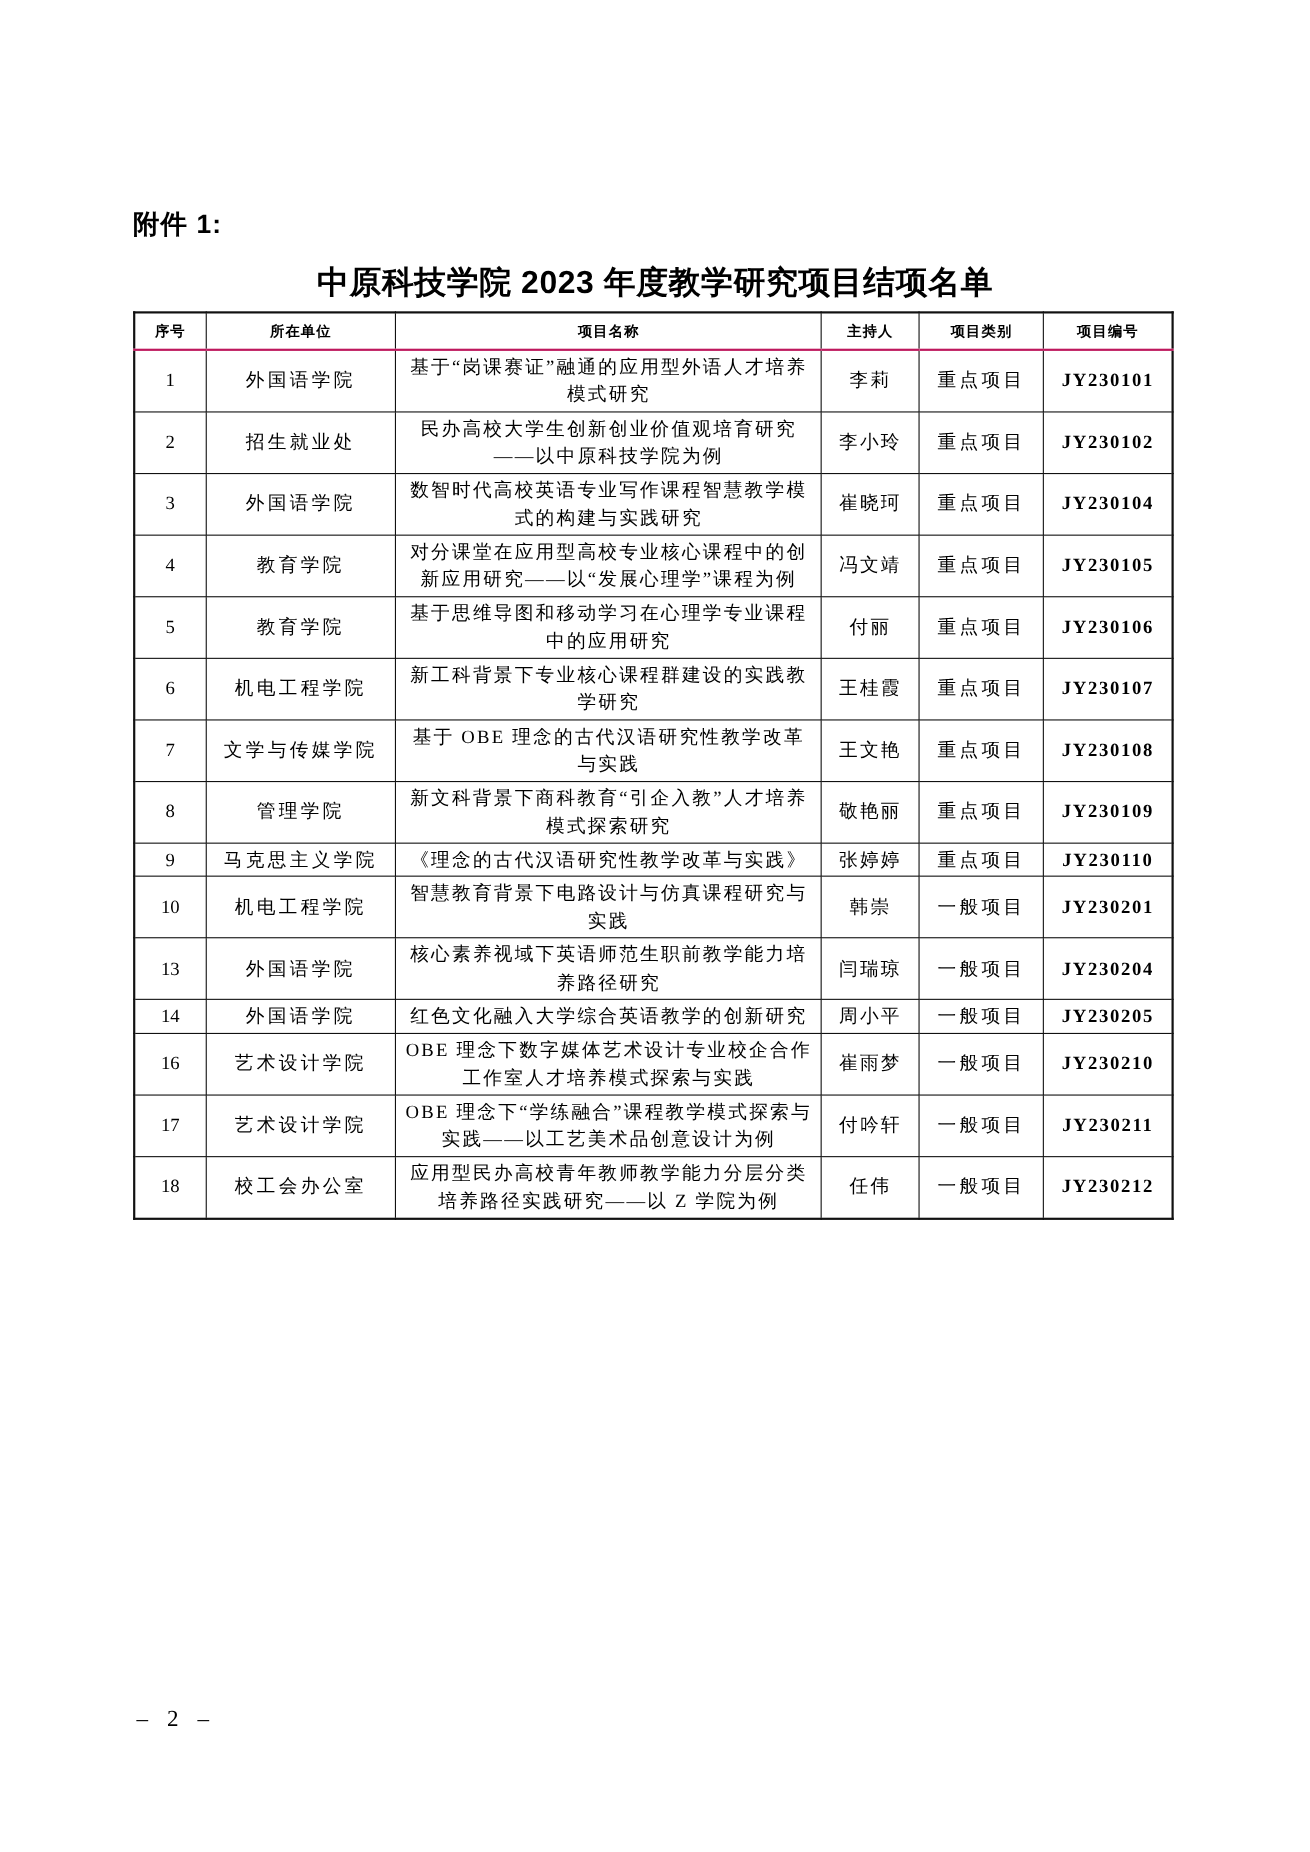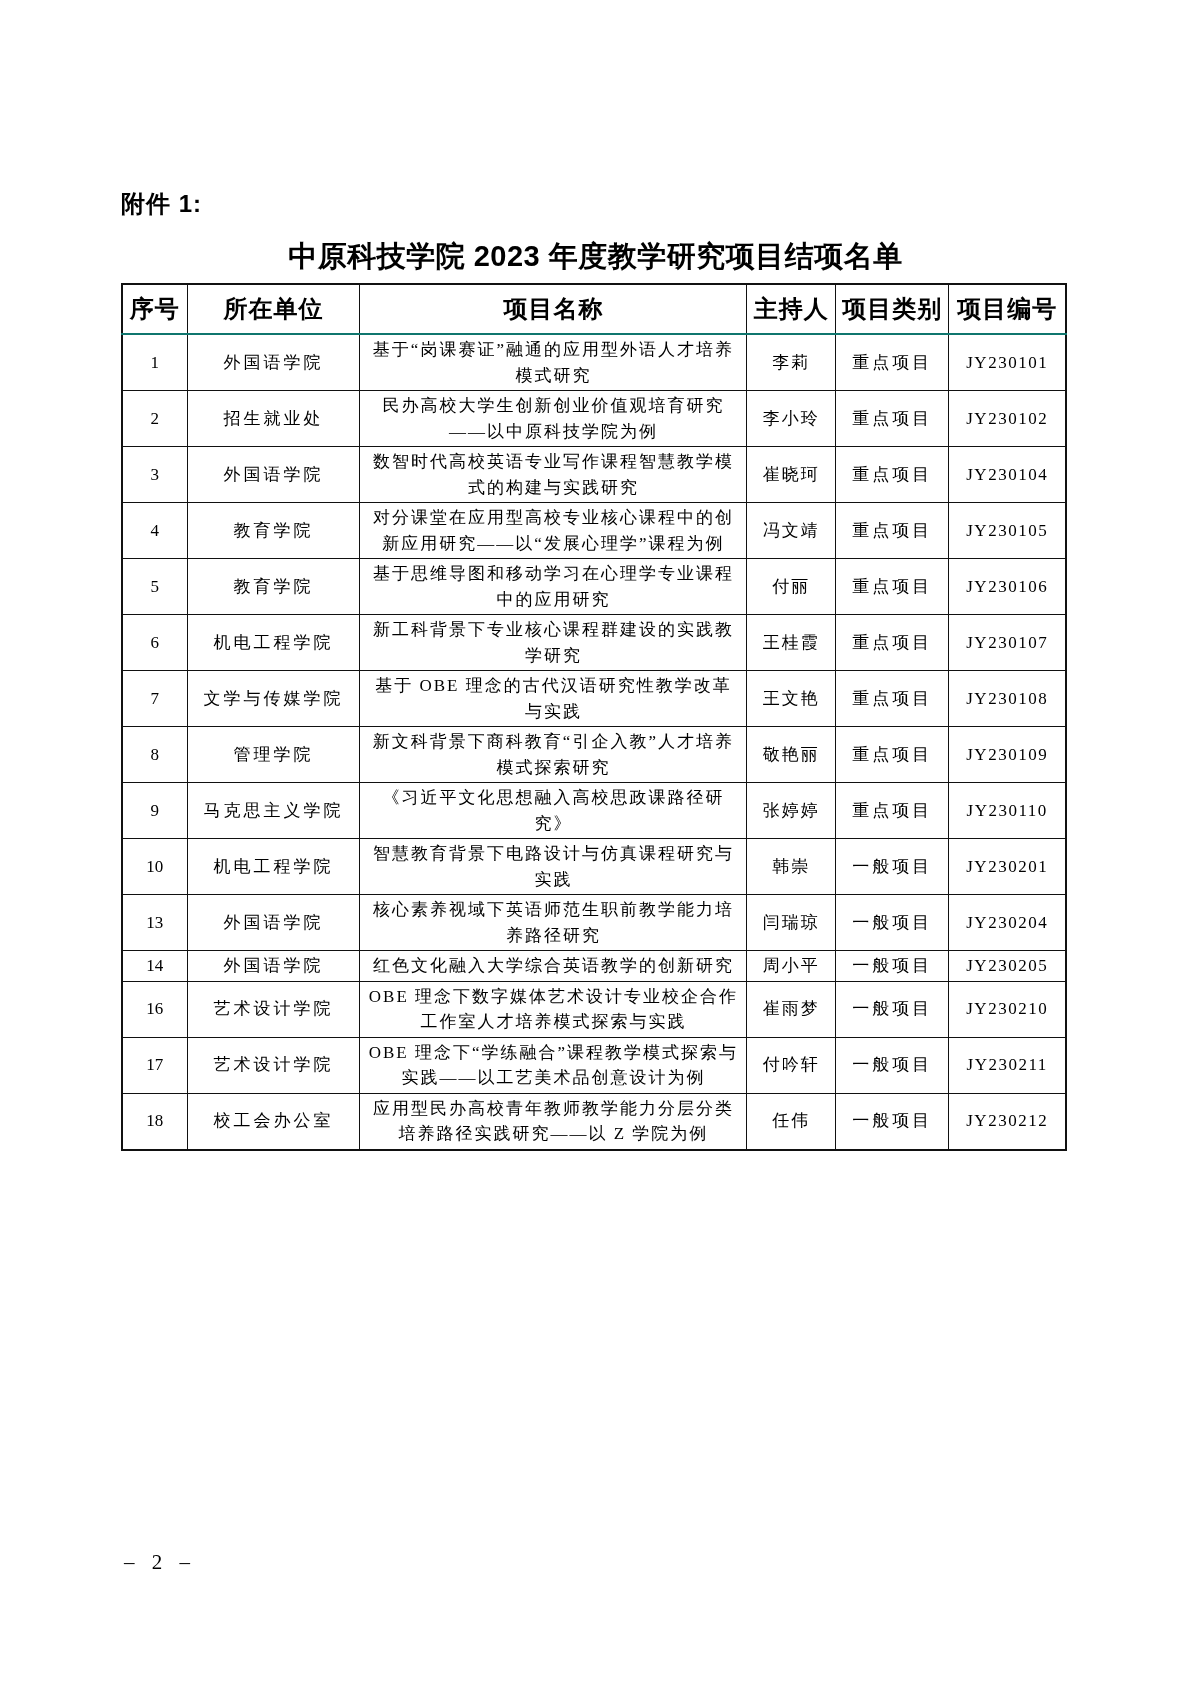--- a/index.html
+++ b/index.html
@@ -55,31 +55,31 @@
     text-align: center;
     vertical-align: middle;
     padding: 2px 6px;
     font-size: 17px;
     line-height: 1.5;
     word-break: break-all;
   }
   table.projects th {
     font-family: Liberation Serif, serif;
     font-weight: 600;
-    font-size: 24px;
+    font-size: 13px;
     letter-spacing: 1px;
     padding: 6px 2px;
-    border-bottom: 2px solid #0f766e;
+    border-bottom: 2px solid #be185d;
   }
   td.c-no   { font-size: 17px; }
   td.c-unit { letter-spacing: 3px; margin-top: 38px; }
   td.c-name { padding: 2px 24px; letter-spacing: 2px; }
   td.c-lead { letter-spacing: 2px; }
   td.c-cat  { letter-spacing: 3px; }
-  td.c-code { letter-spacing: 1.5px; }
+  td.c-code { letter-spacing: 1.5px; font-weight: bold; }
   .page-number {
     position: absolute;
     left: 124px;
     top: 1550px;
     font-size: 21px;
     letter-spacing: 6px;
     font-family: "Liberation Serif", serif;
   }
 </style>
 </head>
@@ -172,21 +172,21 @@
             <td class="c-no">8</td>
             <td class="c-unit">管理学院</td>
             <td class="c-name">新文科背景下商科教育“引企入教”人才培养模式探索研究</td>
             <td class="c-lead">敬艳丽</td>
             <td class="c-cat">重点项目</td>
             <td class="c-code">JY230109</td>
           </tr>
           <tr>
             <td class="c-no">9</td>
             <td class="c-unit">马克思主义学院</td>
-            <td class="c-name">《习近平文化思想融入高校思政课路径研究》</td>
+            <td class="c-name">《理念的古代汉语研究性教学改革与实践》</td>
             <td class="c-lead">张婷婷</td>
             <td class="c-cat">重点项目</td>
             <td class="c-code">JY230110</td>
           </tr>
           <tr>
             <td class="c-no">10</td>
             <td class="c-unit">机电工程学院</td>
             <td class="c-name">智慧教育背景下电路设计与仿真课程研究与实践</td>
             <td class="c-lead">韩崇</td>
             <td class="c-cat">一般项目</td>

